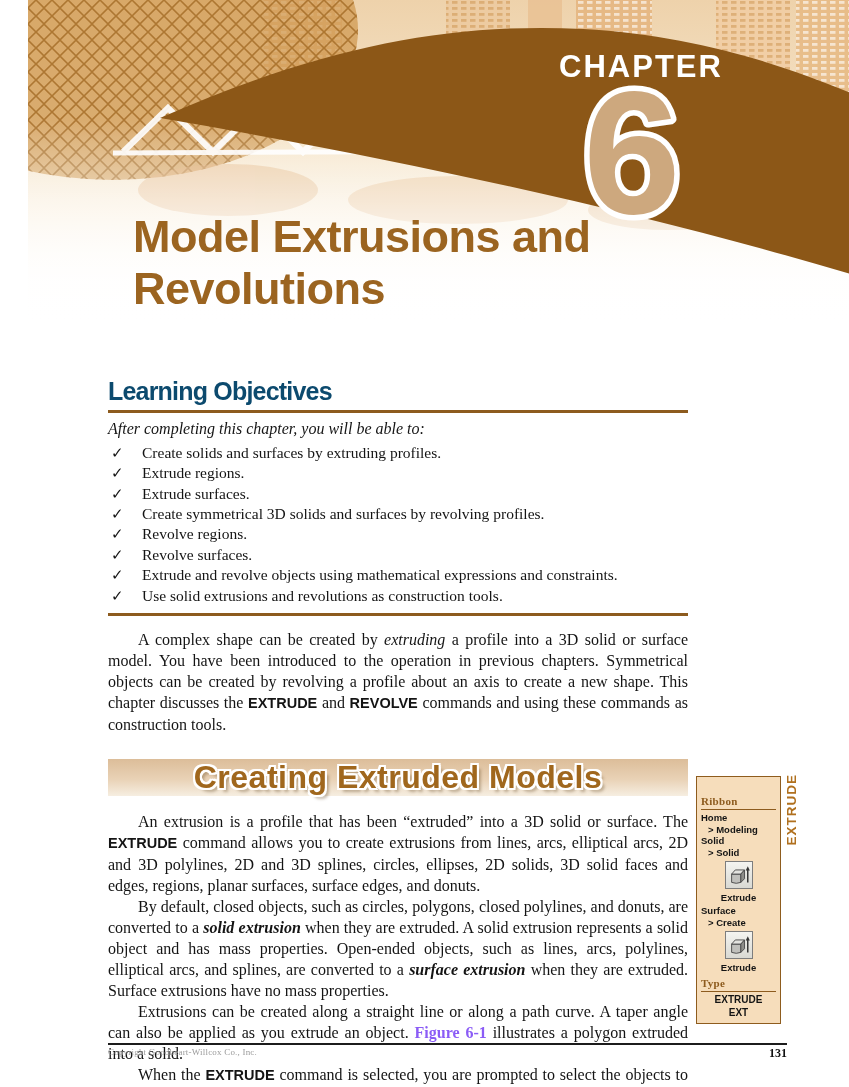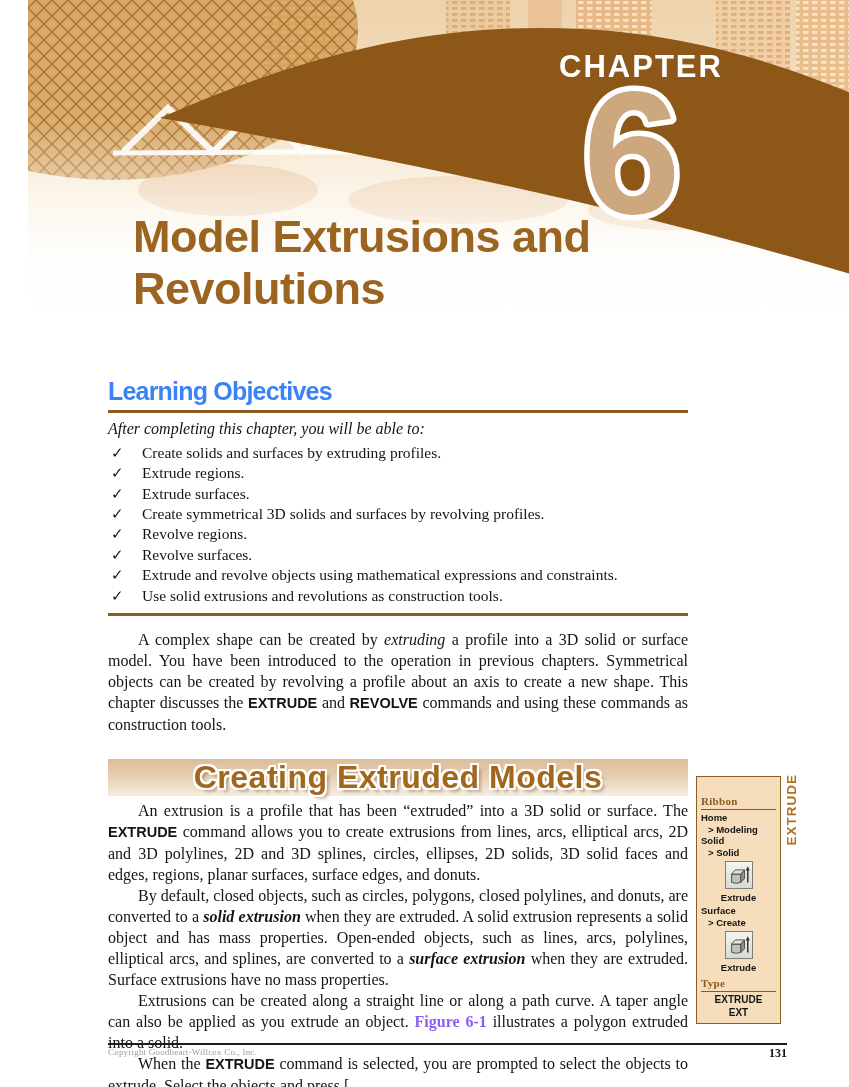--- a/index.html
+++ b/index.html
@@ -16,38 +16,38 @@
     position:absolute; left:105px; top:211px;
     font-family:"Liberation Sans",sans-serif; font-weight:bold;
     font-size:45px; line-height:1.16; letter-spacing:-0.5px; color:#9b6420;
   }
 
   
   .content { position:absolute; left:108px; top:377px; width:580px; }
 
   .lo-heading {
     font-family:"Liberation Sans",sans-serif; font-weight:700;
-    font-size:25px; letter-spacing:-0.8px; color:#3b82f6; margin-bottom:4px;
+    font-size:25px; letter-spacing:-0.8px; color:#0c4a6e; margin-bottom:4px;
   }
   .lo-rule { height:2.5px; background:#8d5b1e; }
   .lo-rule.thick { height:3px; margin-top:7px; }
   .lo-intro { font-style:italic; font-size:16px; line-height:1.2; margin:6px 0 5px; color:#161616; }
   .lo-list { list-style:none; }
   .lo-list li { display:flex; font-size:15.5px; line-height:20.4px; }
   .check { flex:none; width:34px; padding-left:3px; font-size:15px; }
 
   .body-p { font-size:16px; line-height:21px; text-align:justify; }
   .indent { text-indent:30px; }
   .first-p { margin-top:13px; }
   .cmd  { font-family:"Liberation Sans",sans-serif; font-weight:bold; font-size:14.5px; }
   .term { font-weight:bold; font-style:italic; }
   .figref { font-weight:bold; color:#8b5cf6; cursor:pointer; }
 
   .section-banner {
-    margin:24px 0 4px; height:37px;
+    margin:24px 0 15px; height:37px;
     background:linear-gradient(180deg,#dcbd99 0%,#e9d2b6 55%,#f6eee1 100%);
     display:flex; align-items:center; justify-content:center;
   }
   .section-heading-text {
     font-family:"Liberation Sans",sans-serif; font-weight:bold; font-size:32px;
     letter-spacing:0.5px; color:#a0671d;
     text-shadow:
       -2px -2px 0 #fff, 0 -2px 0 #fff, 2px -2px 0 #fff,
       -2px 0 0 #fff, 2px 0 0 #fff,
       -2px 2px 0 #fff, 0 2px 0 #fff, 2px 2px 0 #fff,

